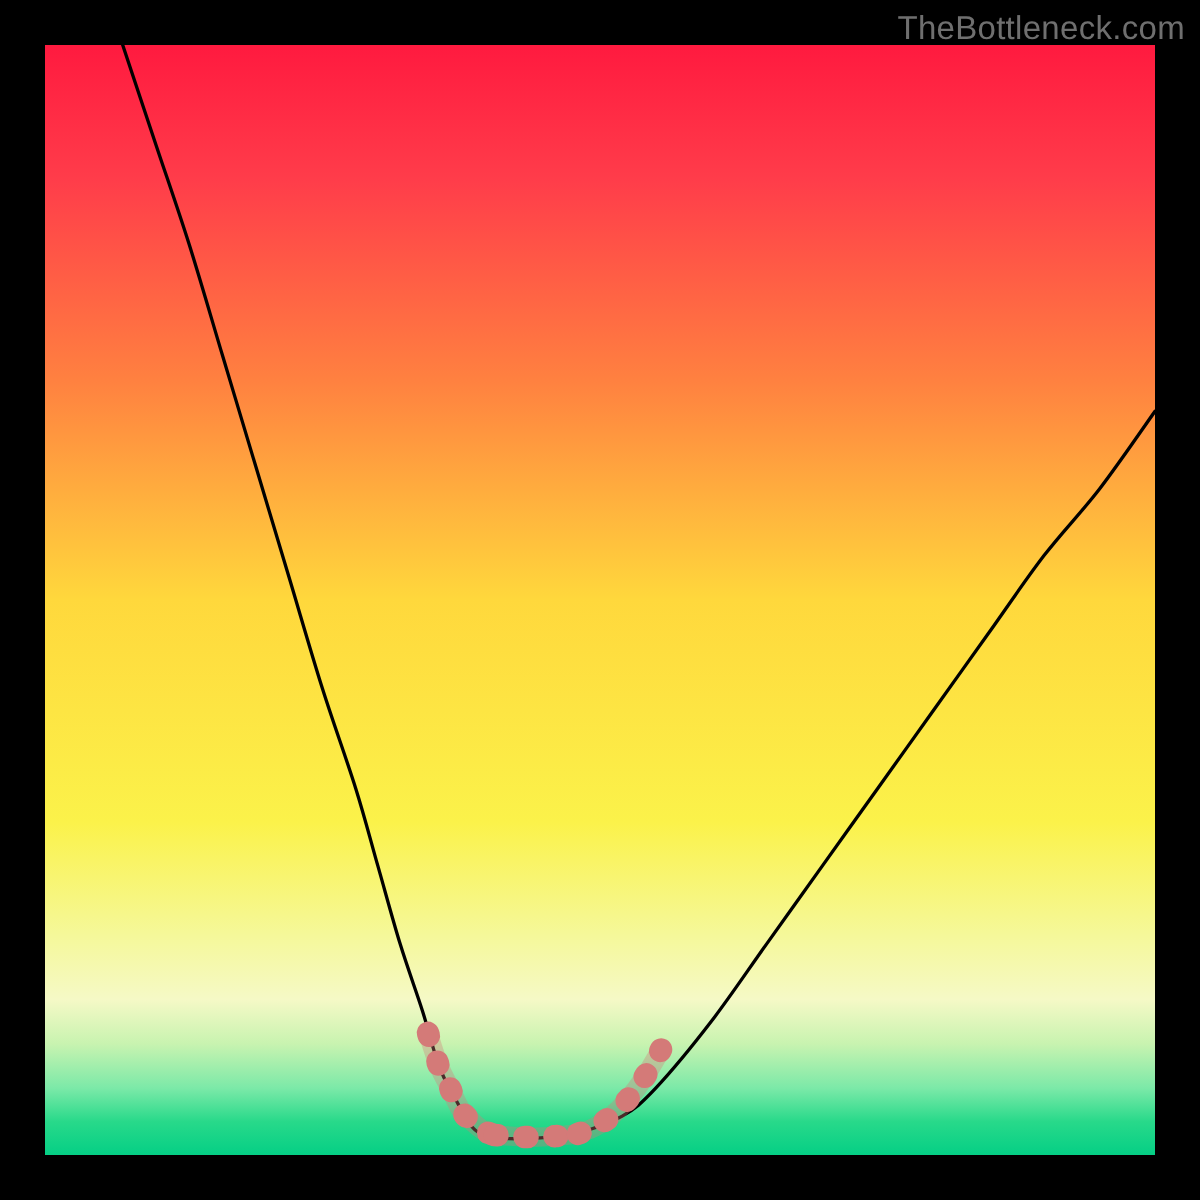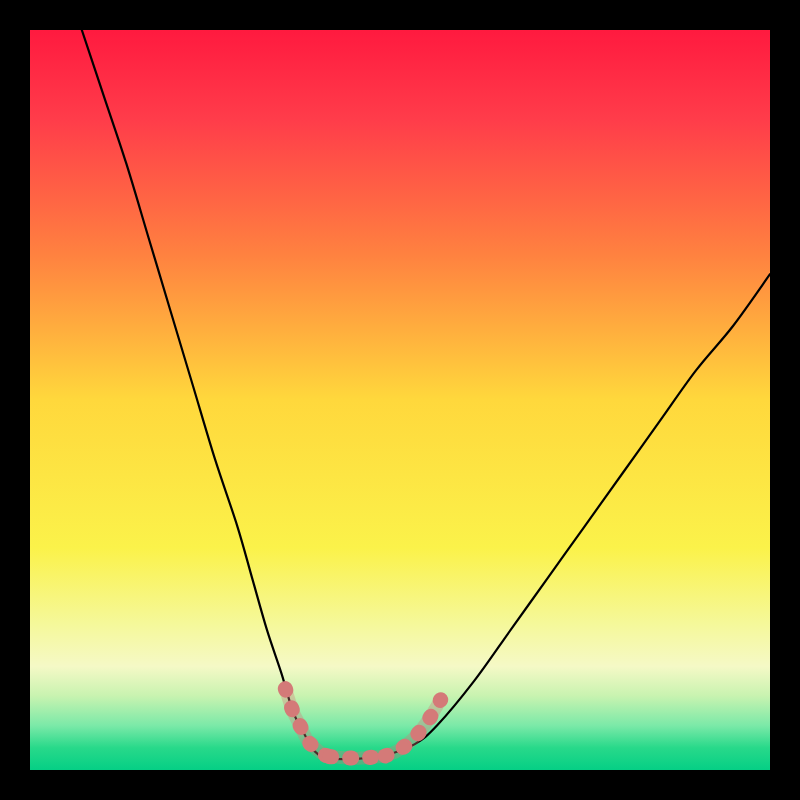--- a/index.html
+++ b/index.html
@@ -27,20 +27,21 @@
     z-index: 3;
   }
   svg {
     display: block;
   }
 </style>
 </head>
 <body>
 
 <div class="chart-wrapper">
+  <div class="watermark">TheBottleneck.com</div>
   <svg id="chart-svg" width="800" height="800" viewBox="0 0 800 800">
     <defs>
       <linearGradient id="bg-grad" x1="0" y1="0" x2="0" y2="1">
           <stop offset="0%" stop-color="#ff1a3f"></stop>
           <stop offset="12%" stop-color="#ff3c4a"></stop>
           <stop offset="30%" stop-color="#ff8040"></stop>
           <stop offset="50%" stop-color="#ffd83c"></stop>
           <stop offset="70%" stop-color="#fbf24a"></stop>
           <stop offset="80%" stop-color="#f5f898"></stop>
           <stop offset="86%" stop-color="#f5f9c6"></stop>

